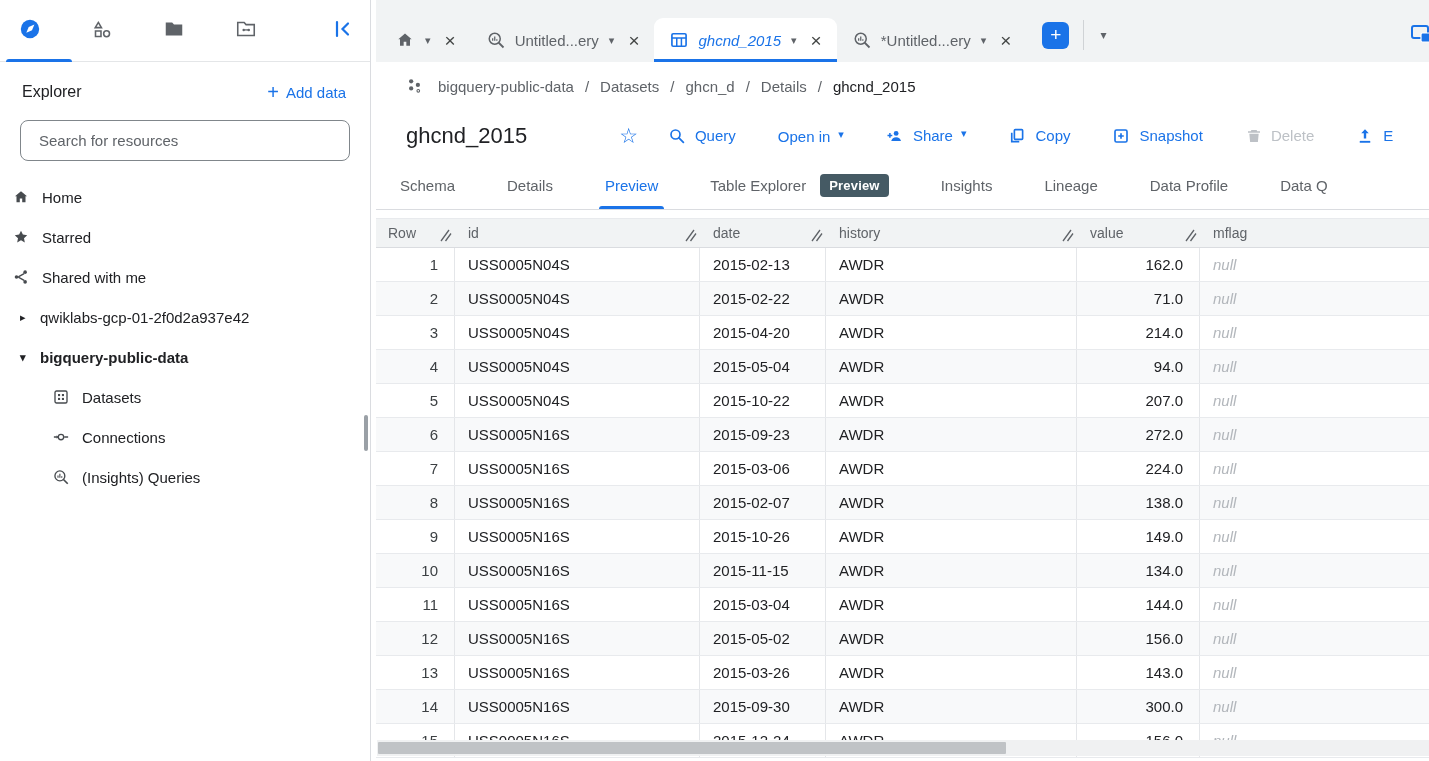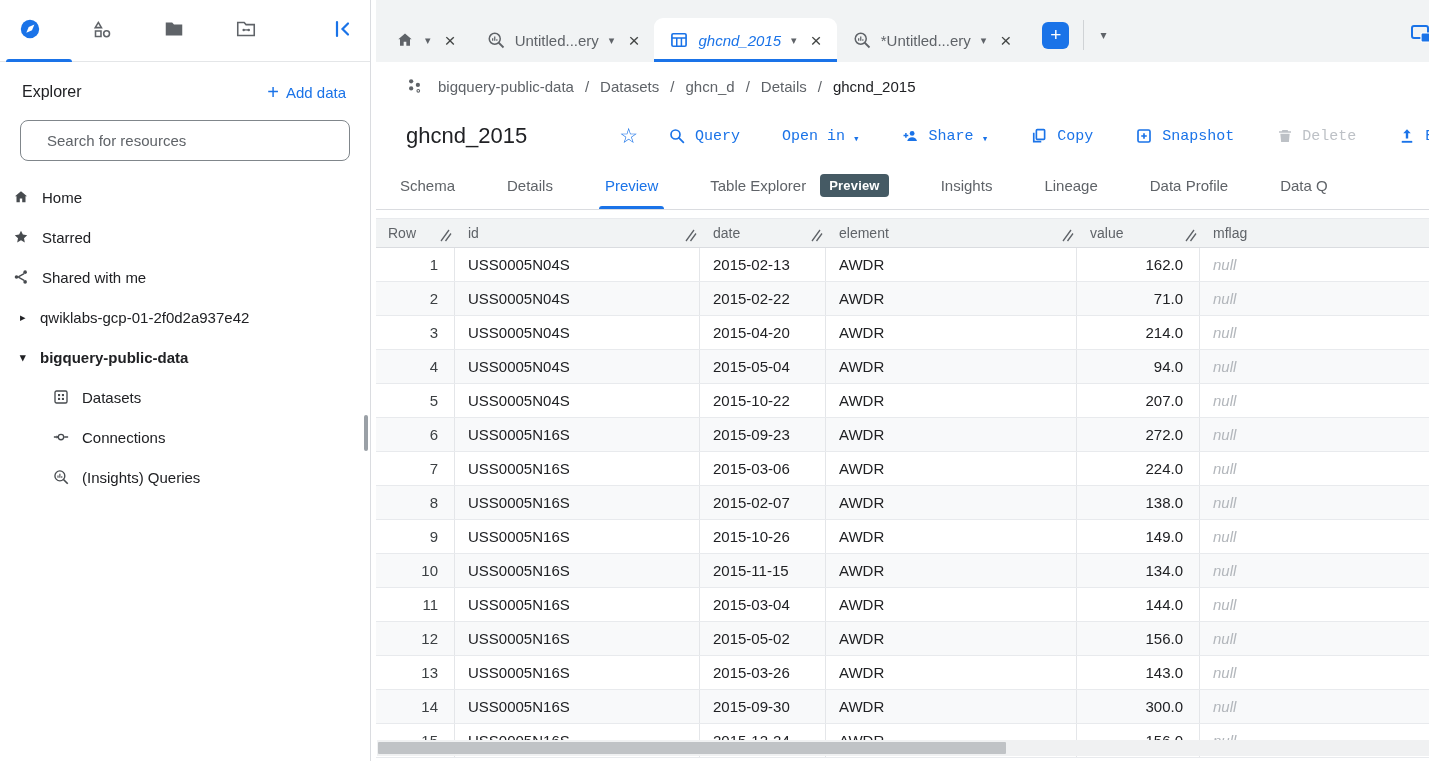--- a/index.html
+++ b/index.html
@@ -14,21 +14,21 @@
   .rail-item svg { width:22px; height:22px; }
   .rail-collapse { margin-left:auto; margin-right:0; color:#1a73e8; width:26px; height:26px; }
   .rail-collapse svg { width:24px; height:24px; }
   .rail-underline { position:absolute; left:6px; bottom:-1px; width:66px; height:3px; background:#1a73e8; border-radius:3px 3px 0 0; }
 
   .exp-head { display:flex; align-items:center; justify-content:space-between; padding:20px 24px 6px 22px;gap:41px; }
   .exp-title { font-size:16px; color:#202124; }
   .add-data { color:#1a73e8; font-size:15px; font-weight:500; display:flex; align-items:center; gap:7px; cursor:pointer; }
   .add-data .plus { font-size:20px; font-weight:400; line-height:1; }
 
-  .search-box { margin:12px 20px 4px 20px; height:41px; border:1px solid #80868b; border-radius:8px; display:flex; align-items:center; padding:0 26px; background:#fff; }
+  .search-box { margin:12px 20px 4px 20px; height:41px; border:1px solid #80868b; border-radius:8px; display:flex; align-items:center; padding:0 18px; background:#fff; }
   .search-box input { border:none; outline:none; width:100%; font-size:15px; font-family:inherit; color:#202124; background:transparent; }
   .search-box input::placeholder { color:#5f6368; }
 
   .nav { padding-top:12px; }
   .nav-item { height:40px; display:flex; align-items:center; padding-left:12px; font-size:15px; color:#202124; cursor:pointer; white-space:nowrap; }
   .nav-item .icon { width:18px; height:18px; margin-right:12px; color:#474b4f; display:inline-flex; align-items:center; justify-content:center; flex:none; }
   .nav-item .icon svg { width:18px; height:18px; }
   .nav-item .caret { width:13px; margin-right:7px; font-size:11px; color:#202124; flex:none; }
   .nav-item.caret-row { padding-left:20px; }
   .nav-item.indent1 { padding-left:52px; }
@@ -58,21 +58,21 @@
   .crumbs { height:48px; display:flex; align-items:center; padding-left:30px; font-size:15px; color:#5f6368; gap:11px; white-space:nowrap; }
   .crumbs .picon { width:19px; height:19px; color:#5f6368; margin-right:2px; }
   .crumb { cursor:pointer; }
   .crumb.last { color:#202124; font-weight:500; cursor:default; }
   .crumb-sep { color:#5f6368; }
 
   .toolbar { height:52px; display:flex; align-items:center; padding-left:30px; }
   .tb-title { font-size:22px; color:#202124; white-space:nowrap; }
   .tb-star { color:#1a73e8; font-size:21px; margin:0 30px 0 92px; cursor:pointer; }
   .tb-actions { display:flex; align-items:center; gap:42px; }
-  .tb-btn { display:flex; align-items:flex-end; gap:9px; color:#1a73e8; font-size:15px; font-weight:500; cursor:pointer; white-space:nowrap;font-family:Liberation Mono, monospace; }
+  .tb-btn { display:flex; align-items:flex-start; gap:9px; color:#1a73e8; font-size:15px; font-weight:500; cursor:pointer; white-space:nowrap; }
   .tb-btn .icon { display:inline-flex; }
   .tb-btn .icon svg { width:18px; height:18px; }
   .tb-btn .caret { font-size:11px; margin-left:-1px; }
   .tb-btn.disabled { color:#bdc1c6; cursor:default;gap:8px; }
 
   .dtabs { height:48px; display:flex; align-items:center; padding-left:24px; gap:52px; border-bottom:1px solid #dadce0; white-space:nowrap; }
   .dtab { font-size:15px; font-weight:500; color:#5f6368; height:100%; display:flex; align-items:center; gap:14px; position:relative; cursor:pointer; }
   .dtab.active { color:#1a73e8; }
   .dtab.active::after { content:""; position:absolute; left:-6px; right:-6px; bottom:0; height:3px; background:#1a73e8; border-radius:3px 3px 0 0; }
   .badge { background:#455a64; color:#fff; font-size:13px; font-weight:700; padding:4px 9px; border-radius:4px; letter-spacing:.2px; }
@@ -394,21 +394,21 @@
                 <path d="M2 12L10 1M6.5 12l5.5-7.5"></path>
               </svg></span>
           </div>
           <div class="th">
             <span class="label">date</span>
             <span class="resizer"><svg viewBox="0 0 13 13" fill="none" stroke="currentColor" stroke-width="1.3">
                 <path d="M2 12L10 1M6.5 12l5.5-7.5"></path>
               </svg></span>
           </div>
           <div class="th">
-            <span class="label">element</span>
+            <span class="label">history</span>
             <span class="resizer"><svg viewBox="0 0 13 13" fill="none" stroke="currentColor" stroke-width="1.3">
                 <path d="M2 12L10 1M6.5 12l5.5-7.5"></path>
               </svg></span>
           </div>
           <div class="th">
             <span class="label">value</span>
             <span class="resizer"><svg viewBox="0 0 13 13" fill="none" stroke="currentColor" stroke-width="1.3">
                 <path d="M2 12L10 1M6.5 12l5.5-7.5"></path>
               </svg></span>
           </div>

